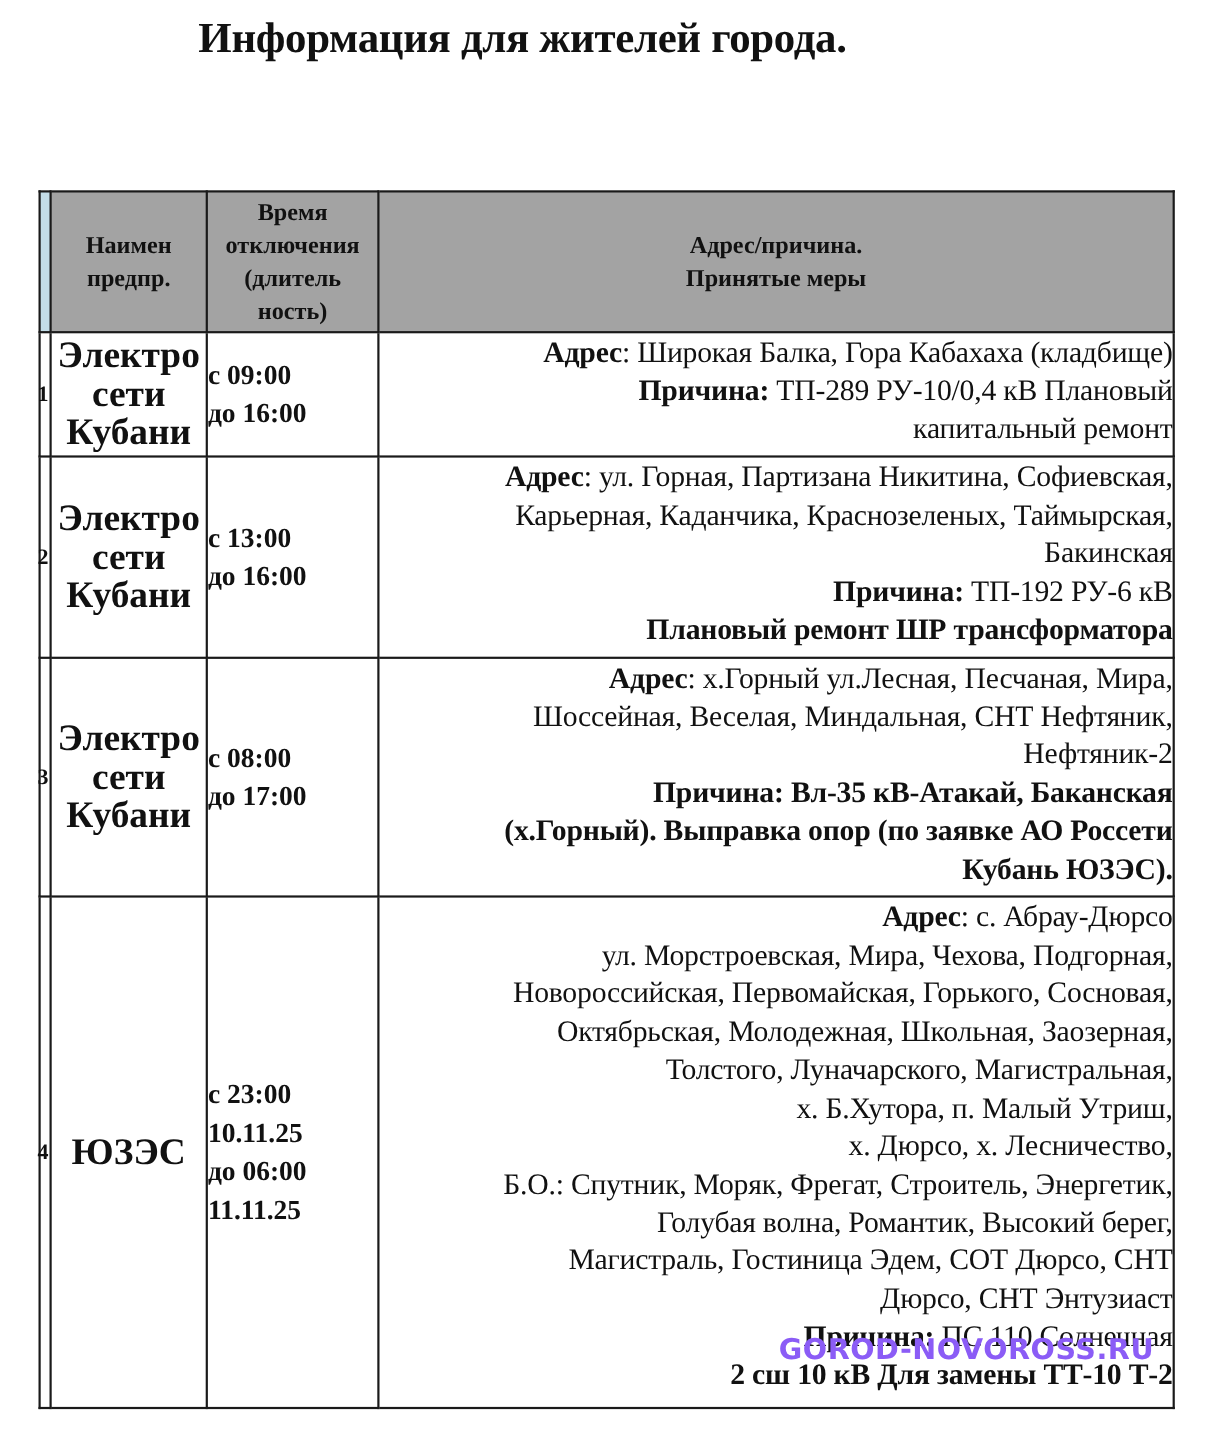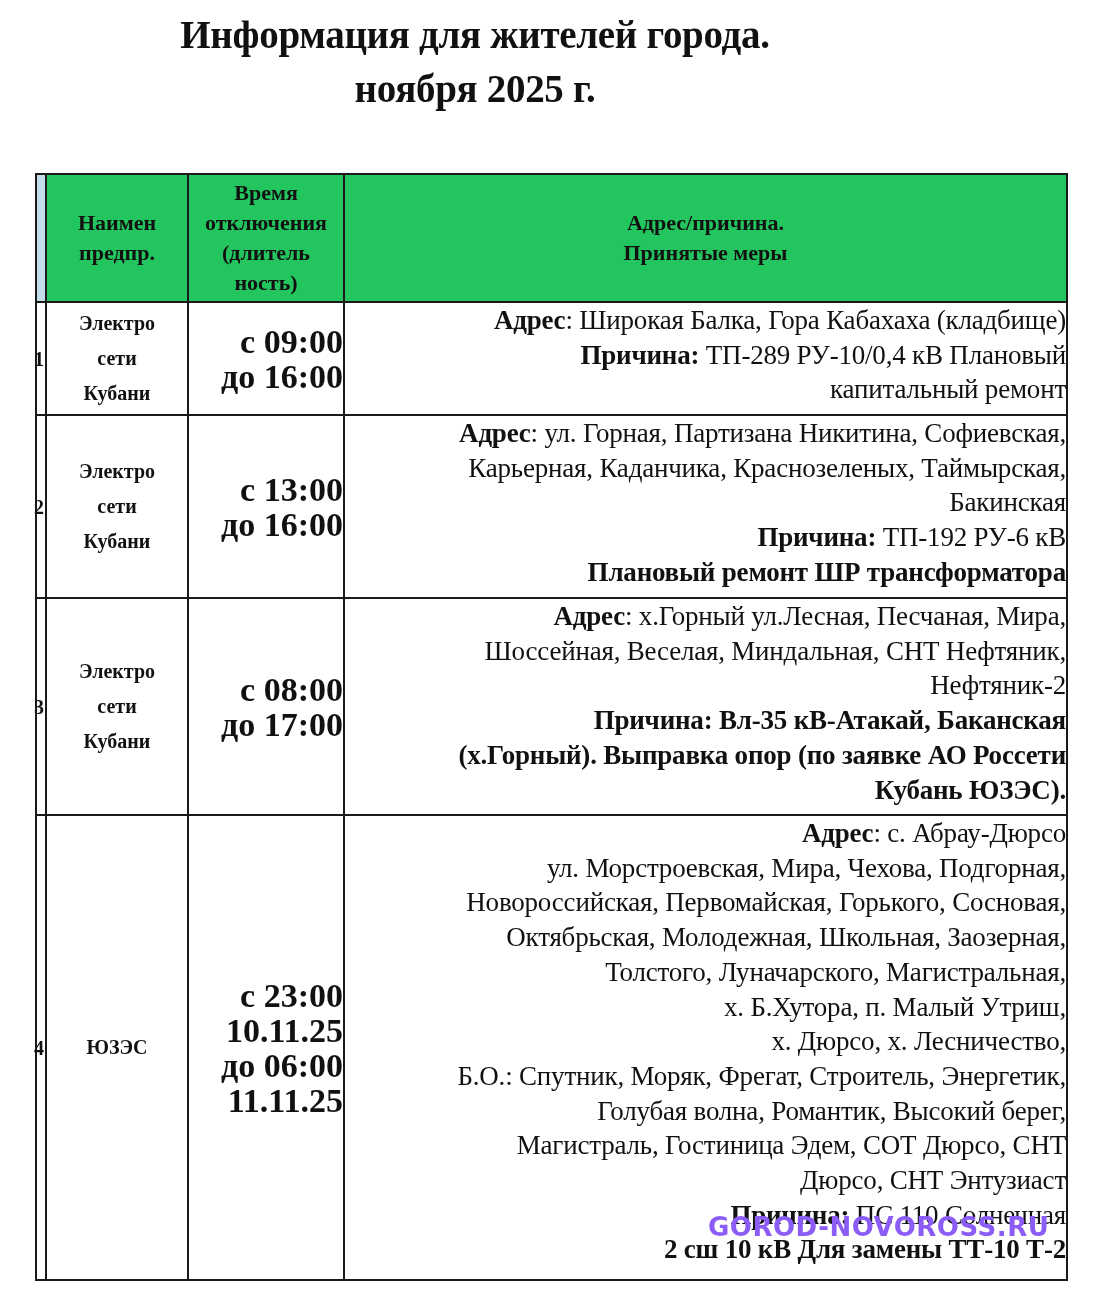--- a/index.html
+++ b/index.html
@@ -8,45 +8,44 @@
   .title { position: absolute; left: 0; top: 8px; width: 950px; text-align: center;
            font-weight: bold; font-size: 39px; line-height: 54px; letter-spacing: -0.3px; }
   .title div { white-space: nowrap; }
   table.sched { position: absolute; left: 35px; top: 173px; width: 1031px;
                 border-collapse: collapse; table-layout: fixed; }
   table.sched td, table.sched th { border: 2px solid #1a1a1a; padding: 0; }
   col.c-num { width: 10px; }
   col.c-name { width: 142px; }
   col.c-time { width: 156px; }
   col.c-addr { width: 723px; }
-  thead th { background: #22c55e; font-weight: bold; font-size: 22px; line-height: 30px;
+  thead th { background: #a3a3a3; font-weight: bold; font-size: 22px; line-height: 30px;
              text-align: center; vertical-align: middle; height: 126px; }
   thead th.num { background: #c3dde8; }
   td.num { font-weight: bold; font-size: 20px; text-align: left; vertical-align: middle;
            overflow: visible; white-space: nowrap; position: relative; }
   td.num span { position: absolute; left: -3px; top: 50%; transform: translateY(-50%); }
-  td.name { font-weight: bold; font-size: 20px; line-height: 35px; text-align: center; vertical-align: middle; }
-  td.time { font-weight: bold; font-size: 34px; line-height: 35px; text-align: right; vertical-align: middle; }
+  td.name { font-weight: bold; font-size: 34px; line-height: 35px; text-align: center; vertical-align: middle; }
+  td.time { font-weight: bold; font-size: 25px; line-height: 35px; text-align: left; vertical-align: middle; }
   td.addr { font-size: 27px; line-height: 34.7px; text-align: left; vertical-align: top;
             padding: 4px 4px 2px 3px; letter-spacing: -0.2px; }
   td.addr .ln { display: block; white-space: nowrap; text-align: right; }
   td.addr b { font-weight: bold; }
   .watermark { position: absolute; left: 708px; top: 1212px; font-family: "DejaVu Sans", "Liberation Sans", sans-serif;
                font-weight: bold; font-size: 26px; color: #8b5cf6; letter-spacing: 0.5px; white-space: nowrap; }
   tr.r1 td { height: 111px; }
   tr.r2 td { height: 181px; }
   tr.r3 td { height: 215px; }
   tr.r4 td { height: 463px; }
 </style>
 </head>
 <body>
 
 <div class="title">
   <div>Информация для жителей города.</div>
-  <div>ноября 2025 г.</div>
 </div>
 
 <table class="sched">
   <colgroup>
     <col class="c-num">
       <col class="c-name">
       <col class="c-time">
       <col class="c-addr">
   </colgroup>
   <thead>

